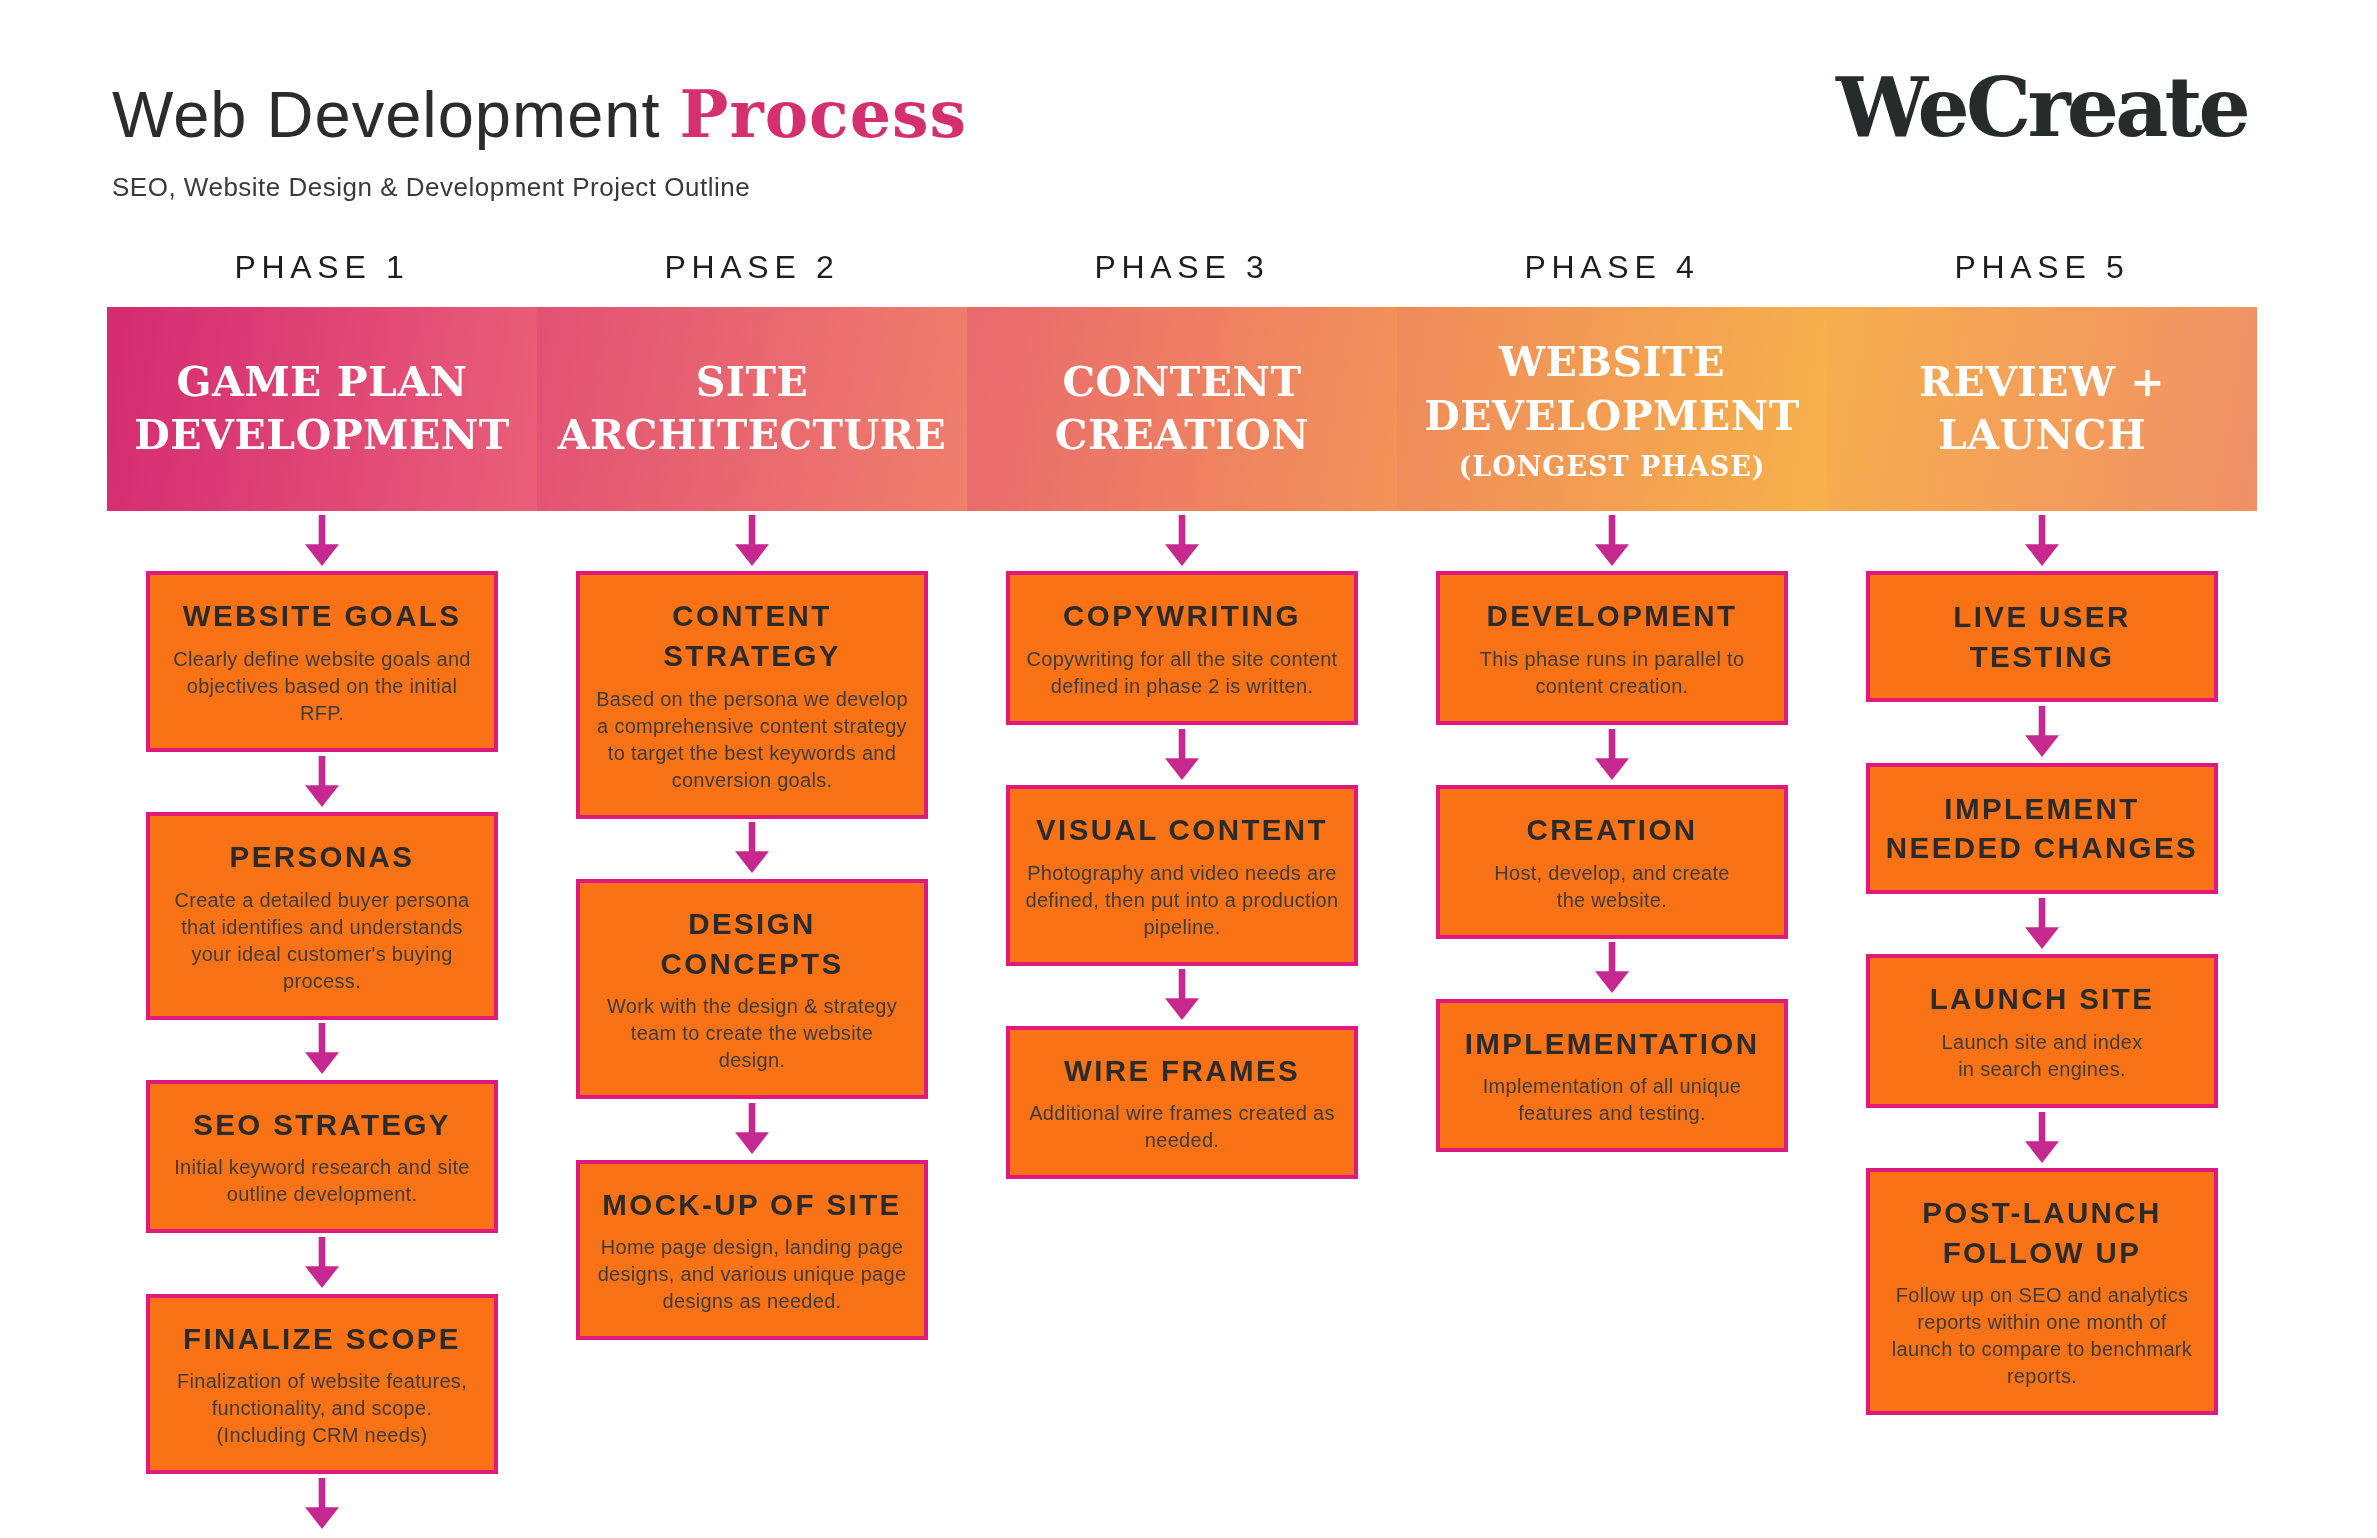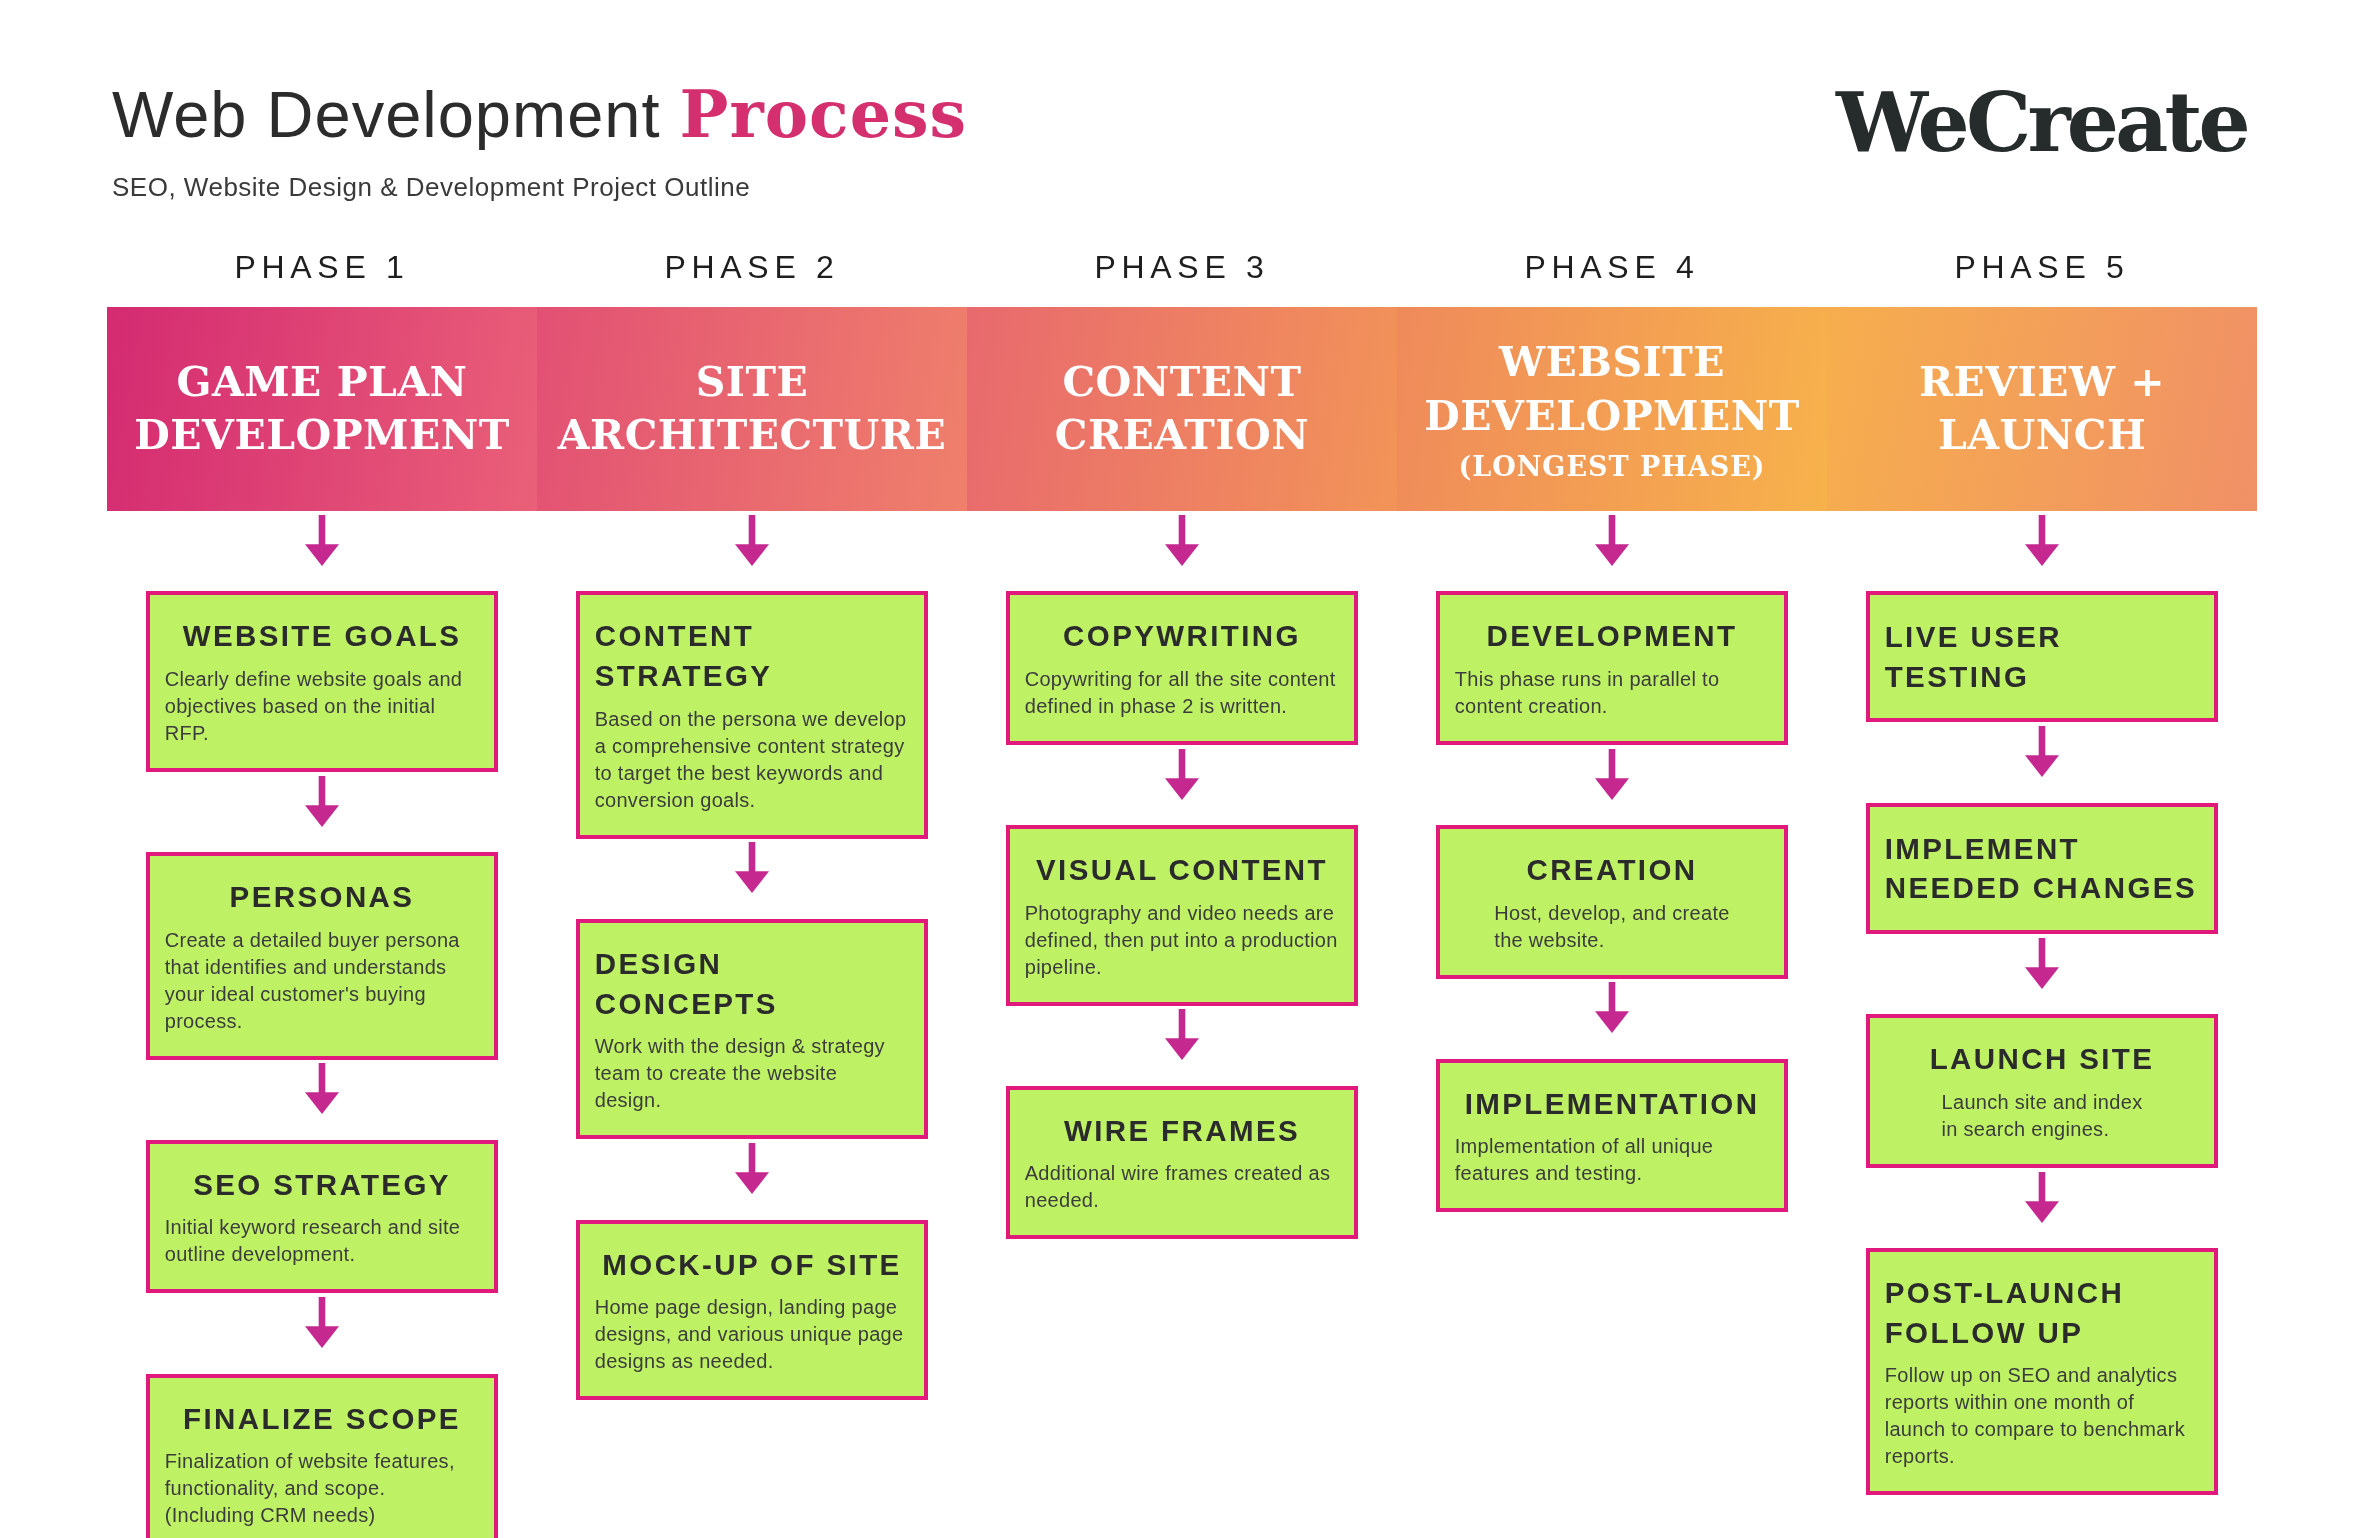--- a/index.html
+++ b/index.html
@@ -10,21 +10,21 @@
   }
 
   
   .masthead { position:absolute; left:112px; top:76px; }
   .main-title { font-size:65px; letter-spacing:1px; white-space:nowrap; }
   .main-title .t-primary { color:#2c2c2c; font-weight:400; }
   .main-title .t-accent { color:#d4306f; font-family:"DejaVu Serif", serif; font-weight:700; }
   .subtitle { margin-top:20px; font-size:26px; color:#3a3a3a; letter-spacing:0.5px; }
 
   .logo {
-    position:absolute; right:131px; top:74px;
+    position:absolute; right:131px; top:59px;
     font-family:"DejaVu Serif", serif; font-weight:700;
     font-size:82px; color:#262b2b; letter-spacing:-3.8px; white-space:nowrap;
   }
 
   
   .phases {
     position:absolute; left:107px; top:249px; width:2150px;
     display:flex; align-items:flex-start;
   }
   .phase-col { flex:1 1 0; display:flex; flex-direction:column; align-items:center; }
@@ -44,24 +44,24 @@
     color:#ffffff; font-size:41px; line-height:1.3; letter-spacing:0.5px;
   }
   .phase-subname {
     font-family:"DejaVu Serif", serif; font-weight:700;
     color:#ffffff; font-size:27px; margin-top:7.6px; letter-spacing:1px;
   }
 
   .arrow { margin:3.8px 0 5.7px 0; flex:0 0 auto; }
 
   .step-box {
-    width:82%; min-height:131px; background:#bef264;
+    width:82%; min-height:131px; background:#f97316;
     border:4.8px solid #e2197d;
     display:flex; flex-direction:column; justify-content:center; align-items:center;
-    text-align:left; padding:21px 15px;margin-top:20px;
+    text-align:center; padding:21px 15px;
   }
   .step-title {
     font-size:29.5px; font-weight:600; color:#2b2b2b;
     letter-spacing:2.4px; line-height:1.35;
   }
   .step-desc {
     margin-top:9.5px; font-size:20px; color:#3c3c3c;
     line-height:1.35; white-space:pre-line; letter-spacing:0.3px;
   }
 </style>

